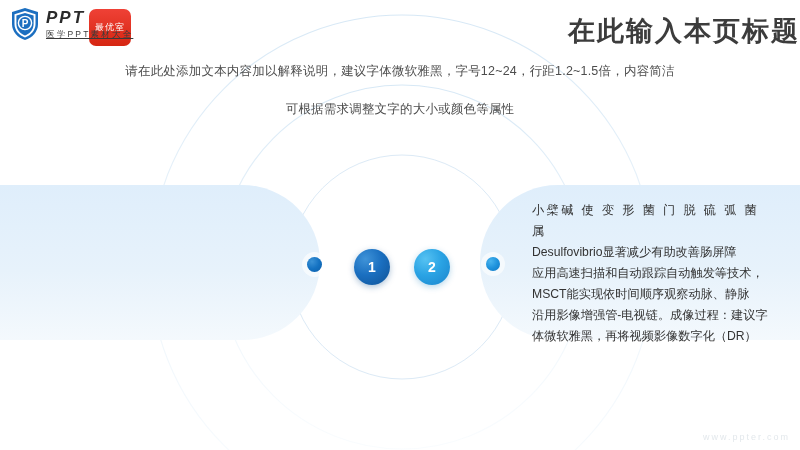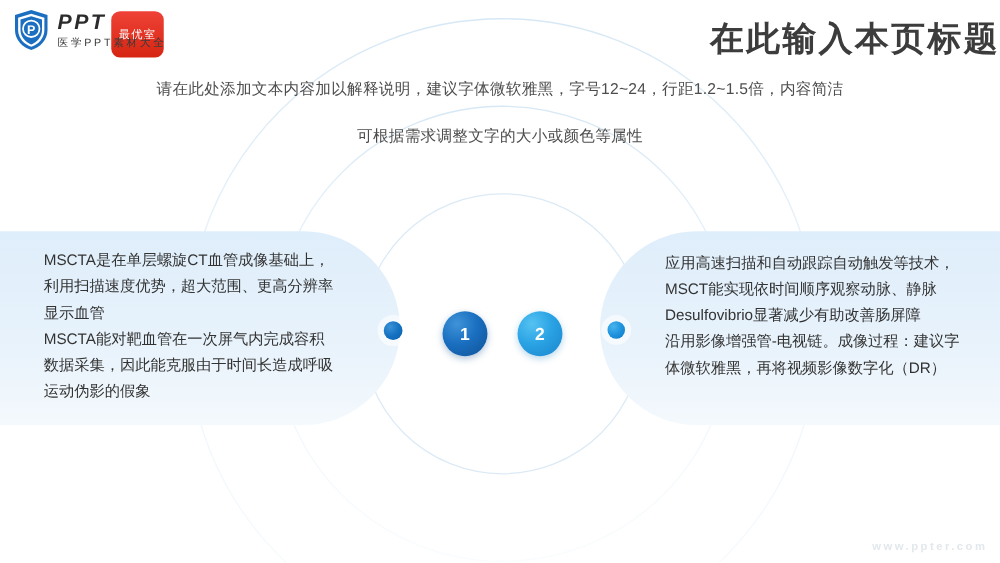--- a/index.html
+++ b/index.html
@@ -81,20 +81,21 @@
     letter-spacing: 1px;
     white-space: nowrap;
   }
   .logo-sub {
     font-size: 8.5px;
     color: #3a3a3a;
     letter-spacing: 2.2px;
     line-height: 12px;
     margin-top: 1px;
     white-space: nowrap;
+    text-decoration: underline;
   }
 
   
   .page-title {
     position: absolute;
     top: 14px;
     left: 0;
     width: 800px;
     text-align: right;
     font-size: 27px;
@@ -209,21 +210,20 @@
 
   
   .watermark {
     position: absolute;
     right: 10px;
     bottom: 8px;
     font-size: 9px;
     letter-spacing: 2px;
     color: #e3e8ec;
     z-index: 6;
-    font-weight: bold;
   }
 </style>
 </head>
 <body>
 
 <svg class="bg-rings" viewBox="0 0 800 450" width="800" height="450">
   <defs>
     <linearGradient id="ringFade" x1="0" y1="0" x2="0" y2="1">
       <stop offset="0%" stop-color="#c9e0f2" stop-opacity="0.75"></stop>
       <stop offset="100%" stop-color="#e8f3fb" stop-opacity="0.25"></stop>
@@ -257,28 +257,25 @@
     </div>
   </div>
 
   <div class="page-title">在此输入本页标题</div>
   <div class="subtitle l1">请在此处添加文本内容加以解释说明，建议字体微软雅黑，字号12~24，行距1.2~1.5倍，内容简洁</div>
   <div class="subtitle l2">可根据需求调整文字的大小或颜色等属性</div>
 
   <div class="panel panel-left"></div>
   <div class="panel panel-right"></div>
 
-  <div class="panel-text text-left">
-    <p>MSCTA是在单层螺旋CT血管成像基础上，利用扫描速度优势，超大范围、更高分辨率显示血管</p>
-    <p>MSCTA能对靶血管在一次屏气内完成容积数据采集，因此能克服由于时间长造成呼吸运动伪影的假象</p>
-  </div>
 
   <div class="panel-text text-right">
+    <p class="spaced">小檗碱 使 变 形 菌 门 脱 硫 弧 菌 属</p>
+    <p>Desulfovibrio显著减少有助改善肠屏障</p>
     <p>应用高速扫描和自动跟踪自动触发等技术，MSCT能实现依时间顺序观察动脉、静脉</p>
-    <p>Desulfovibrio显著减少有助改善肠屏障</p>
     <p>沿用影像增强管-电视链。成像过程：建议字体微软雅黑，再将视频影像数字化（DR）</p>
   </div>
 
   <div class="dot dot-left"></div>
   <div class="node node-1">1</div>
   <div class="node node-2">2</div>
   <div class="dot dot-right"></div>
 
   <div class="watermark">www.ppter.com</div>
 

